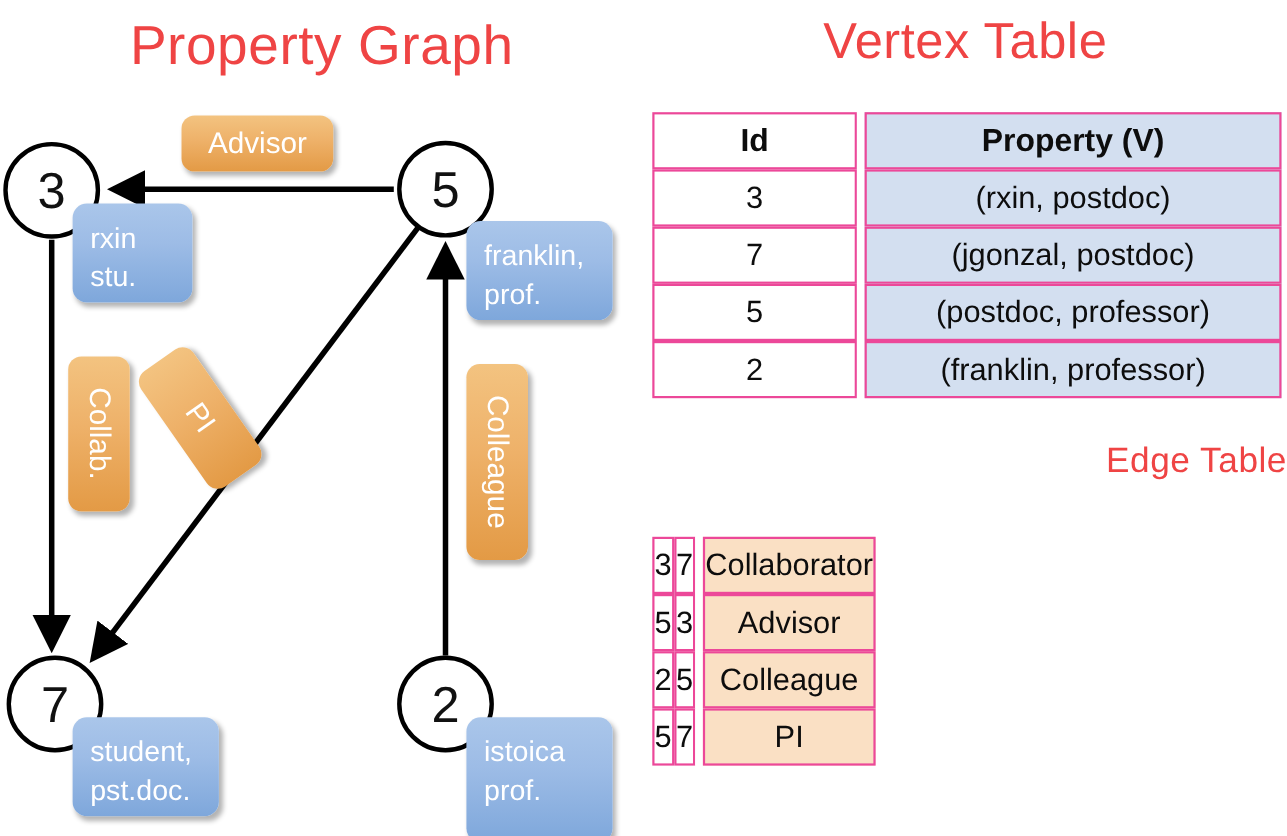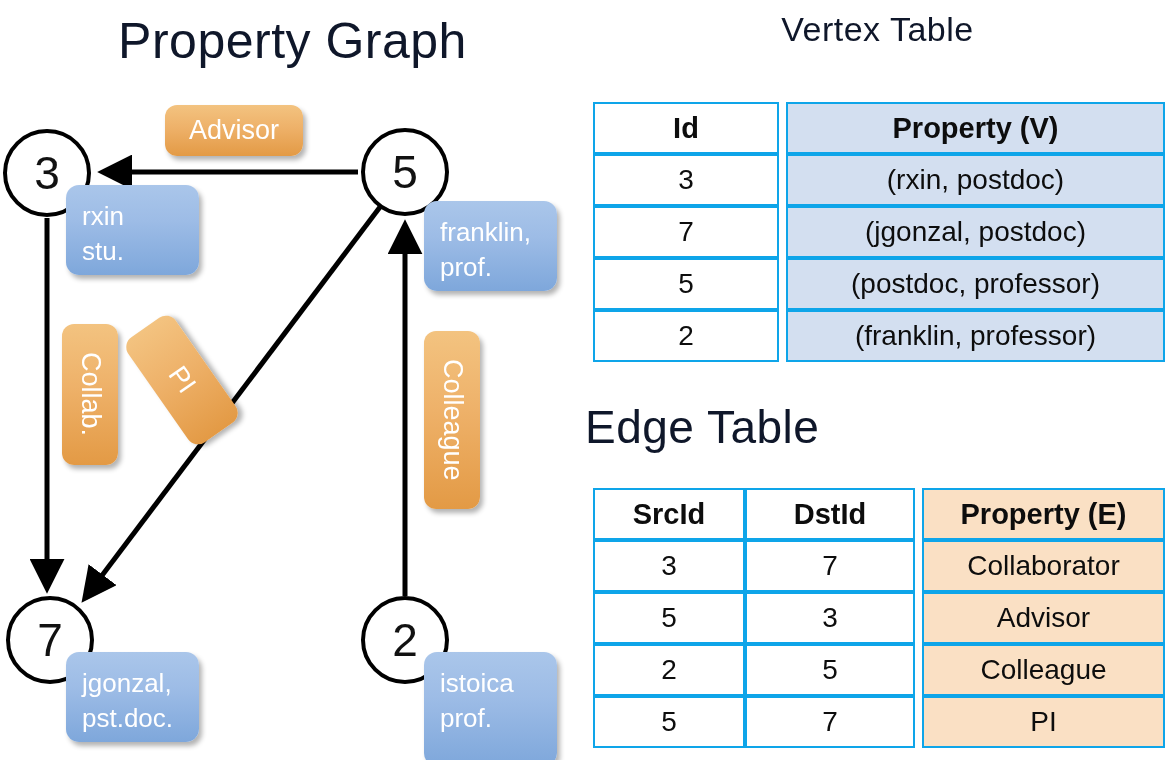--- a/index.html
+++ b/index.html
@@ -13,27 +13,27 @@
     position: relative;
     font-family: "Liberation Sans", sans-serif;
     overflow: hidden;
   }
 
   
   .title {
     position: absolute;
     font-family: "Liberation Sans", sans-serif;
     font-weight: 300;
-    color: #0f172a;
+    color: #ef4444;
     letter-spacing: 0.5px;
     white-space: nowrap;
   }
   #pg-title   { left: 0;   top: 12px;  width: 585px;  text-align: center; font-size: 50px; }
-  #vt-title   { left: 585px; top: 10px; width: 585px; text-align: center; font-size: 34px; }
-  #et-title   { left: 585px; top: 400px; width: 585px; text-align: left; font-size: 46px; }
+  #vt-title   { left: 585px; top: 10px; width: 585px; text-align: center; font-size: 46px; }
+  #et-title   { left: 585px; top: 400px; width: 585px; text-align: right; font-size: 32px; }
 
   
   #graph-area {
     position: absolute;
     left: 0; top: 0;
     width: 585px; height: 760px;
   }
   #graph-edges {
     position: absolute;
     left: 0; top: 0;
@@ -91,21 +91,21 @@
   }
 
   
   .tbl {
     position: absolute;
     border-collapse: separate;
     border-spacing: 0;
     font-family: "Liberation Sans", sans-serif;
   }
   .tbl td, .tbl th {
-    border: 2px solid #0ea5e9;
+    border: 2px solid #ec4899;
     text-align: center;
     font-weight: 400;
     font-size: 28px;
     color: #0d0d0d;
     padding: 0;
     height: 52px;
     box-sizing: border-box;
   }
   .tbl th { font-weight: 700; font-size: 29px; }
   .gapcol { border: none !important; width: 7px; background: #fff; }
@@ -135,30 +135,30 @@
     <line x1="380" y1="207" x2="85" y2="598" stroke="#000" stroke-width="5" marker-end="url(#arrow)"></line>
 
     <line x1="405" y1="596" x2="405" y2="225" stroke="#000" stroke-width="5" marker-end="url(#arrow)"></line>
   </svg>
 
   <div class="node" style="left:3px;  top:129px;">3</div>
   <div class="node" style="left:361px;top:128px;">5</div>
   <div class="node" style="left:6px;  top:596px;">7</div>
   <div class="node" style="left:361px;top:596px;">2</div>
 
-  <div class="vbox" style="left:66px; top:185px; width:133px; height:90px;">
+  <div class="vbox" style="left:66px; top:185px; width:109px; height:90px;">
     <div>rxin</div>
     <div>stu.</div>
   </div>
   <div class="vbox" style="left:424px; top:185px; width:133px; height:90px;margin-top:16px;">
     <div>franklin,</div>
     <div>prof.</div>
   </div>
   <div class="vbox" style="left:66px; top:652px; width:133px; height:90px;">
-    <div>jgonzal,</div>
+    <div>student,</div>
     <div>pst.doc.</div>
   </div>
   <div class="vbox" style="left:424px; top:652px; width:133px; height:114px;">
     <div>istoica</div>
     <div>prof.</div>
   </div>
 
   <div class="ebox" style="left:165px; top:105px; width:138px; height:51px;">
     <span>Advisor</span>
   </div>
@@ -201,26 +201,20 @@
   <tr>
     <td>2</td>
     <td class="gapcol"></td>
     <td class="prop-v">(franklin, professor)</td>
   </tr>
 </tbody>
   </table>
 
 <table class="tbl" id="edge-table" style="left:593px; top:488px;">
   <tbody>
-      <tr>
-    <th style="width:152px;">SrcId</th>
-    <th style="width:170px;">DstId</th>
-    <td class="gapcol"></td>
-    <th class="prop-e" style="width:243px;">Property (E)</th>
-  </tr>
   <tr>
     <td>3</td>
     <td>7</td>
     <td class="gapcol"></td>
     <td class="prop-e">Collaborator</td>
   </tr>
   <tr>
     <td>5</td>
     <td>3</td>
     <td class="gapcol"></td>

